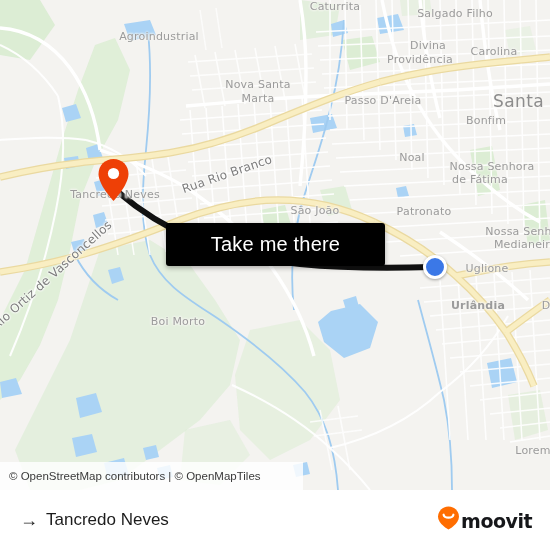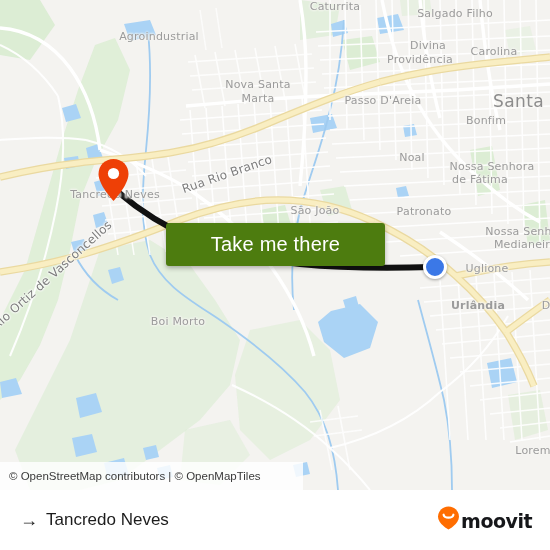--- a/index.html
+++ b/index.html
@@ -44,21 +44,21 @@
   .dot{
     position:absolute;left:423px;top:255px;width:24px;height:24px;
     border-radius:50%;background:#3b78e7;border:3px solid #ffffff;
     box-sizing:border-box;
     box-shadow:0 1px 3px rgba(0,0,0,.35);
   }
 
   
   .take-btn{
     position:absolute;left:166px;top:223px;width:219px;height:43px;
-    background:#4d7c0f;color:#fff;border:none;border-radius:3px;
+    background:#000000;color:#fff;border:none;border-radius:3px;
     font-family:"Liberation Sans", sans-serif;
     font-size:20px;letter-spacing:.2px;
     cursor:pointer;
     box-shadow:0 2px 5px rgba(0,0,0,.30);
     display:flex;align-items:center;justify-content:center;
     padding:0;
   }
 
   
   .attrib{

